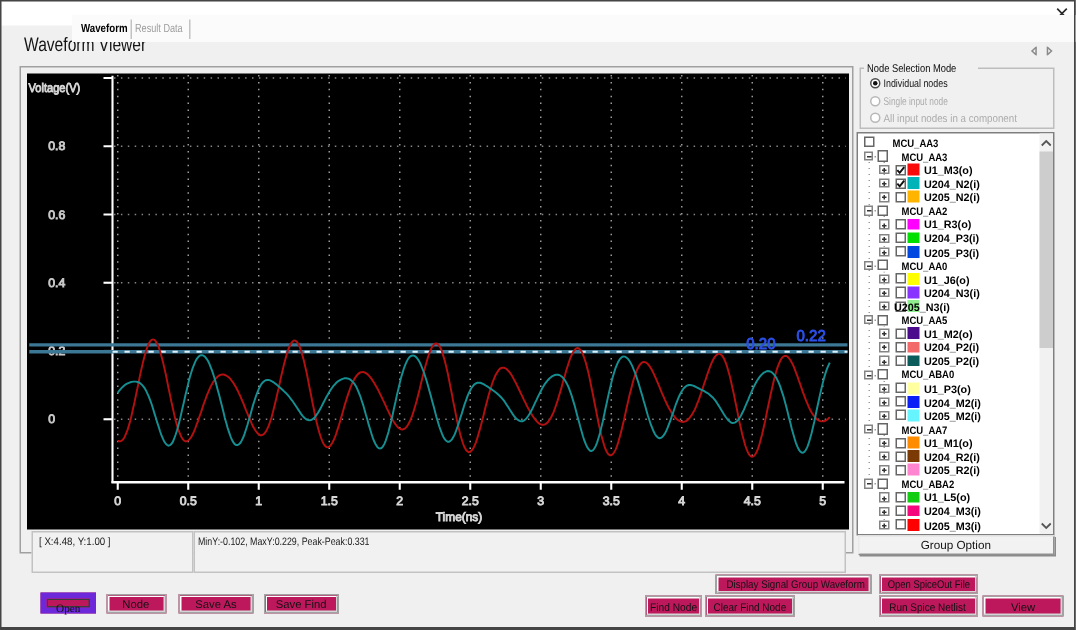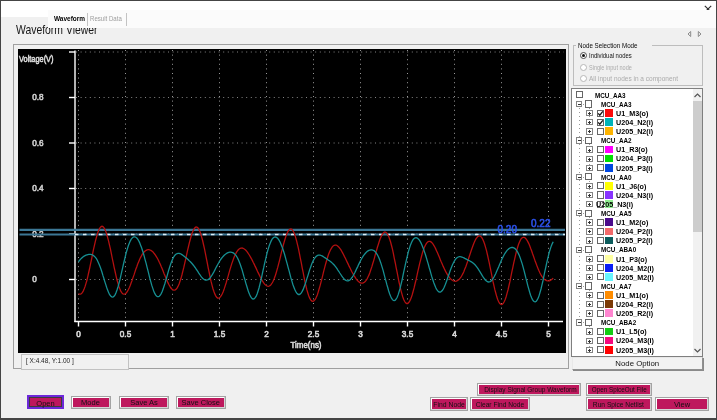--- a/index.html
+++ b/index.html
@@ -5,42 +5,42 @@
 body { position:relative; background:#f0f0f0; font-family:"Liberation Sans", sans-serif; }
 .abs { position:absolute; }
 .winborder { left:0; top:0; width:717px; height:420px; box-shadow:inset 0 0 0 1px #454545, inset 0 -2px 0 #454545; z-index:50; pointer-events:none; }
 .titlebar { left:1px; top:1px; width:715px; height:15.5px; background:#ffffff; }
 .title { left:16px; top:3.6px; font-size:13px; color:#151515;margin-top:18px; }
 .sx { display:inline-block; transform-origin:left center; }
 .tabband { left:8px; top:10px; width:702px; height:18px; background:#fbfbfb;margin-left:40px; }
 .tabsep { position:absolute; width:1px; height:13px; top:2.5px; background:#c3c3c3; }
 .chartbox { left:12.5px; top:44px; width:556px; height:324.5px; border:1px solid #a0a0a0; background:#f0f0f0; }
 .plot { position:absolute; left:4px; top:4px; width:548px; height:304px; background:#000; }
-.sbox { position:absolute; border:1px solid #c2c2c2; background:#f1f1f1; height:16px; top:309px;
+.sbox { position:absolute; border:1px solid #c2c2c2; background:#f1f1f1; height:28px; top:309px;
         font-size:7.2px; color:#222; line-height:12.5px; white-space:nowrap; padding-left:4px; }
 .gbox { left:573px; top:44.5px; width:130px; height:41.5px; border:1px solid #bdbdbd; }
 .glabel { left:576px; top:40.8px; background:#f0f0f0; padding:0 2px; font-size:7.5px; color:#0a0a0a; }
 .radio { position:absolute; width:7px; height:7px; border-radius:50%; background:#fff; }
 .rlabel { position:absolute; font-size:7.4px; white-space:nowrap; }
 .treebox { left:570.5px; top:88px; width:132px; height:268.5px; border:1px solid #7f7f7f; background:#fff; }
 .tl { position:absolute; font-size:7.2px; font-weight:700; color:#000; white-space:nowrap; }
 .tg { transform:scaleX(0.88); transform-origin:left center; }
 .cb { position:absolute; width:7.2px; height:7.2px; border:1px solid #666; background:#fff; }
 .cb svg { position:absolute; left:-0.5px; top:-0.8px; }
 .sw { position:absolute; width:7.8px; height:7.8px; }
 .exp { position:absolute; width:6.4px; height:6.4px; border:1px solid #848484; background:#fff; }
 .eh { position:absolute; left:1.2px; top:2.2px; width:3px; height:1px; background:#333; }
 .ev { position:absolute; left:2.2px; top:1.2px; width:1px; height:3px; background:#333; }
 .dotv { position:absolute; width:1px; background-image:linear-gradient(#999 25%, transparent 25%); background-size:1px 4px; }
 .doth { position:absolute; height:1px; background-image:linear-gradient(90deg,#999 25%, transparent 25%); background-size:4px 1px; }
 .sbar { position:absolute; width:9px; background:#f1f1f1; }
 .sthumb { position:absolute; left:0; width:9px; background:#cdcdcd; }
 .btn { position:absolute; background:#be185d; border:1px solid #a3a3a3; text-align:center; color:#111;
        box-shadow:inset -1px -1px 0 #d4d4d4, inset 1px 1px 0 #ffffff; white-space:nowrap; }
-.btn.focus { border:2px solid #6d28d9; box-shadow:0 0 0 1px #3c3c3c inset; }
+.btn.focus { border:4px solid #6d28d9; box-shadow:0 0 0 1px #3c3c3c inset;font-family:Liberation Serif, serif; }
 .viewopt { left:571.5px; top:356.5px; width:131.5px; height:13.5px; background:#f2f2f2;
            border:1px solid #909090; border-top-color:#e8e8e8; border-left-color:#e8e8e8;
            box-shadow:1px 1px 0 #8a8a8a; font-size:7.8px; text-align:center; line-height:12px; color:#111; }
 </style></head>
 <body>
 <div class="abs titlebar"></div>
 <div class="abs title"><span class="sx" style="transform:scaleX(0.80)">Waveform Viewer</span></div>
 <svg class="abs" style="left:703.5px;top:5px" width="8" height="8" viewBox="0 0 8 8">
     <path d="M0.8 0.8 L7.2 7.2 M7.2 0.8 L0.8 7.2" stroke="#2b2b2b" stroke-width="1.1"></path>
   </svg>
@@ -117,20 +117,21 @@
 <line x1="1.5" y1="180.9" x2="547" y2="180.9" stroke="#3c7795" stroke-width="2.2"></line>
 <line x1="1.5" y1="185.5" x2="547" y2="185.5" stroke="#3c7795" stroke-width="2.2"></line>
 <line x1="57" y1="185.5" x2="547" y2="185.5" stroke="#ddeef7" stroke-width="1.3" stroke-dasharray="3.5 4.5"></line>
 <polyline points="60.5,244.7 61.4,245.2 62.4,245.2 63.3,244.7 64.3,243.6 65.2,242.1 66.1,240.0 67.1,237.4 68.0,234.4 69.0,231.0 69.9,227.1 70.8,223.0 71.8,218.6 72.7,214.1 73.7,209.5 74.6,204.9 75.5,200.4 76.5,196.1 77.4,192.1 78.4,188.4 79.3,185.2 80.2,182.4 81.2,180.2 82.1,178.6 83.1,177.6 84.0,177.3 84.9,177.6 85.9,178.6 86.8,180.2 87.8,182.4 88.7,185.2 89.6,188.4 90.6,192.1 91.5,196.1 92.5,200.4 93.4,204.9 94.3,209.5 95.3,214.1 96.2,218.6 97.2,223.0 98.1,227.1 99.0,231.0 100.0,234.4 100.9,237.4 101.9,240.0 102.8,242.1 103.7,243.6 104.7,244.7 105.6,245.2 106.6,245.2 107.5,244.7 108.4,243.8 109.4,242.5 110.3,240.8 111.3,238.8 112.2,236.5 113.1,234.0 114.1,231.4 115.0,228.6 116.0,225.9 116.9,223.1 117.8,220.3 118.8,217.7 119.7,215.1 120.7,212.8 121.6,210.6 122.5,208.6 123.5,206.8 124.4,205.2 125.4,203.9 126.3,202.8 127.2,202.0 128.2,201.3 129.1,200.9 130.1,200.7 131.0,200.7 131.9,201.0 132.9,201.4 133.8,202.0 134.8,202.8 135.7,203.8 136.6,205.0 137.6,206.3 138.5,207.8 139.5,209.5 140.4,211.3 141.3,213.3 142.3,215.3 143.2,217.5 144.2,219.7 145.1,222.1 146.0,224.4 147.0,226.7 147.9,229.0 148.9,231.3 149.8,233.4 150.7,235.3 151.7,237.0 152.6,238.5 153.6,239.7 154.5,240.6 155.4,241.1 156.4,241.1 157.3,240.8 158.3,240.0 159.2,238.8 160.1,237.1 161.1,234.9 162.0,232.3 163.0,229.3 163.9,226.0 164.8,222.3 165.8,218.4 166.7,214.3 167.7,210.1 168.6,205.8 169.5,201.6 170.5,197.5 171.4,193.6 172.4,190.0 173.3,186.7 174.2,183.9 175.2,181.5 176.1,179.8 177.1,178.6 178.0,178.0 178.9,178.1 179.9,178.8 180.8,180.2 181.8,182.2 182.7,184.8 183.6,187.9 184.6,191.5 185.5,195.5 186.5,199.8 187.4,204.4 188.3,209.2 189.3,214.0 190.2,218.8 191.2,223.5 192.1,228.0 193.0,232.2 194.0,236.1 194.9,239.5 195.9,242.5 196.8,244.9 197.7,246.8 198.7,248.2 199.6,249.0 200.6,249.1 201.5,248.8 202.4,247.9 203.4,246.5 204.3,244.7 205.3,242.5 206.2,239.9 207.1,237.1 208.1,234.0 209.0,230.8 210.0,227.6 210.9,224.3 211.8,221.1 212.8,217.9 213.7,214.9 214.7,212.1 215.6,209.5 216.5,207.2 217.5,205.2 218.4,203.4 219.4,201.9 220.3,200.8 221.2,199.9 222.2,199.3 223.1,199.1 224.1,199.0 225.0,199.3 225.9,199.8 226.9,200.4 227.8,201.3 228.8,202.4 229.7,203.6 230.6,205.0 231.6,206.5 232.5,208.1 233.5,209.8 234.4,211.6 235.3,213.5 236.3,215.4 237.2,217.4 238.2,219.4 239.1,221.4 240.0,223.4 241.0,225.4 241.9,227.3 242.9,229.1 243.8,230.9 244.7,232.5 245.7,233.9 246.6,235.1 247.6,236.1 248.5,236.8 249.4,237.2 250.4,237.3 251.3,237.0 252.3,236.4 253.2,235.4 254.1,234.0 255.1,232.2 256.0,230.1 257.0,227.6 257.9,224.7 258.8,221.6 259.8,218.2 260.7,214.6 261.7,210.8 262.6,207.0 263.5,203.2 264.5,199.4 265.4,195.7 266.4,192.3 267.3,189.2 268.2,186.4 269.2,184.1 270.1,182.2 271.1,180.9 272.0,180.1 272.9,180.0 273.9,180.4 274.8,181.5 275.8,183.2 276.7,185.5 277.6,188.4 278.6,191.8 279.5,195.6 280.5,199.8 281.4,204.3 282.3,209.1 283.3,213.9 284.2,218.9 285.2,223.7 286.1,228.4 287.0,232.9 288.0,237.1 288.9,240.9 289.9,244.2 290.8,247.0 291.7,249.2 292.7,250.9 293.6,251.9 294.6,252.4 295.5,252.2 296.4,251.4 297.4,250.1 298.3,248.2 299.3,245.9 300.2,243.1 301.1,240.0 302.1,236.6 303.0,233.1 304.0,229.3 304.9,225.6 305.8,221.8 306.8,218.2 307.7,214.7 308.7,211.3 309.6,208.3 310.5,205.5 311.5,203.1 312.4,201.0 313.4,199.3 314.3,197.9 315.2,196.9 316.2,196.3 317.1,196.1 318.1,196.2 319.0,196.5 319.9,197.2 320.9,198.2 321.8,199.3 322.8,200.7 323.7,202.2 324.6,203.9 325.6,205.7 326.5,207.6 327.5,209.5 328.4,211.5 329.3,213.4 330.3,215.4 331.2,217.4 332.2,219.3 333.1,221.2 334.0,223.0 335.0,224.7 335.9,226.4 336.9,227.9 337.8,229.3 338.7,230.6 339.7,231.7 340.6,232.6 341.6,233.4 342.5,233.9 343.4,234.2 344.4,234.2 345.3,233.9 346.3,233.3 347.2,232.5 348.1,231.3 349.1,229.8 350.0,228.0 351.0,225.9 351.9,223.5 352.8,220.8 353.8,217.9 354.7,214.8 355.7,211.6 356.6,208.3 357.5,204.9 358.5,201.6 359.4,198.3 360.4,195.2 361.3,192.3 362.2,189.7 363.2,187.5 364.1,185.6 365.1,184.3 366.0,183.4 366.9,183.0 367.9,183.3 368.8,184.1 369.8,185.5 370.7,187.4 371.6,190.0 372.6,193.0 373.5,196.5 374.5,200.4 375.4,204.7 376.3,209.3 377.3,214.0 378.2,218.8 379.2,223.7 380.1,228.4 381.0,233.0 382.0,237.4 382.9,241.3 383.9,244.9 384.8,248.0 385.7,250.5 386.7,252.5 387.6,253.8 388.6,254.5 389.5,254.5 390.4,253.9 391.4,252.7 392.3,250.9 393.3,248.6 394.2,245.7 395.1,242.5 396.1,238.9 397.0,235.0 398.0,231.0 398.9,226.8 399.8,222.6 400.8,218.4 401.7,214.4 402.7,210.6 403.6,207.0 404.5,203.7 405.5,200.8 406.4,198.3 407.4,196.2 408.3,194.6 409.2,193.4 410.2,192.6 411.1,192.3 412.1,192.4 413.0,192.9 413.9,193.7 414.9,194.9 415.8,196.3 416.8,198.0 417.7,199.9 418.6,201.9 419.6,204.1 420.5,206.3 421.5,208.6 422.4,210.9 423.3,213.1 424.3,215.3 425.2,217.4 426.2,219.5 427.1,221.4 428.0,223.2 429.0,224.9 429.9,226.4 430.9,227.7 431.8,228.9 432.7,230.0 433.7,230.8 434.6,231.5 435.6,231.9 436.5,232.2 437.4,232.3 438.4,232.1 439.3,231.7 440.3,231.1 441.2,230.2 442.1,229.1 443.1,227.8 444.0,226.2 445.0,224.4 445.9,222.4 446.8,220.1 447.8,217.7 448.7,215.1 449.7,212.3 450.6,209.5 451.5,206.7 452.5,203.8 453.4,201.0 454.4,198.3 455.3,195.7 456.2,193.4 457.2,191.3 458.1,189.6 459.1,188.3 460.0,187.3 460.9,186.9 461.9,186.9 462.8,187.5 463.8,188.6 464.7,190.2 465.6,192.3 466.6,195.0 467.5,198.1 468.5,201.6 469.4,205.5 470.3,209.7 471.3,214.1 472.2,218.7 473.2,223.3 474.1,228.0 475.0,232.5 476.0,236.8 476.9,240.9 477.9,244.5 478.8,247.8 479.7,250.5 480.7,252.7 481.6,254.3 482.6,255.2 483.5,255.5 484.4,255.1 485.4,254.1 486.3,252.5 487.3,250.2 488.2,247.5 489.1,244.2 490.1,240.5 491.0,236.5 492.0,232.2 492.9,227.7 493.8,223.2 494.8,218.6 495.7,214.2 496.7,209.9 497.6,205.8 498.5,202.1 499.5,198.7 500.4,195.8 501.4,193.3 502.3,191.2 503.2,189.7 504.2,188.7 505.1,188.3 506.1,188.3 507.0,188.7 507.9,189.7 508.9,191.0 509.8,192.6 510.8,194.6 511.7,196.8 512.6,199.3 513.6,201.8 514.5,204.5 515.5,207.2 516.4,209.9 517.3,212.6 518.3,215.1 519.2,217.6 520.2,219.9 521.1,222.1 522.0,224.0 523.0,225.8 523.9,227.3 524.9,228.6 525.8,229.7 526.7,230.6 527.7,231.3 528.6,231.7 529.6,231.9 530.5,231.9 531.4,231.8 532.4,231.4 533.3,230.8 534.3,230.0 535.2,229.1" fill="none" stroke="#b31010" stroke-width="1.3"></polyline>
 <polyline points="60.5,212.8 61.4,211.5 62.4,210.4 63.3,209.4 64.3,208.5 65.2,207.7 66.1,207.1 67.1,206.6 68.0,206.2 69.0,205.8 69.9,205.6 70.8,205.4 71.8,205.4 72.7,205.4 73.7,205.7 74.6,206.0 75.5,206.6 76.5,207.4 77.4,208.4 78.4,209.7 79.3,211.3 80.2,213.2 81.2,215.4 82.1,217.8 83.1,220.5 84.0,223.3 84.9,226.4 85.9,229.5 86.8,232.6 87.8,235.6 88.7,238.5 89.6,241.1 90.6,243.4 91.5,245.4 92.5,246.8 93.4,247.7 94.3,248.1 95.3,247.8 96.2,247.0 97.2,245.6 98.1,243.5 99.0,241.0 100.0,238.0 100.9,234.6 101.9,230.9 102.8,226.9 103.7,222.8 104.7,218.6 105.6,214.5 106.6,210.5 107.5,206.6 108.4,203.0 109.4,199.7 110.3,196.8 111.3,194.2 112.2,192.1 113.1,190.4 114.1,189.1 115.0,188.2 116.0,187.8 116.9,187.8 117.8,188.2 118.8,189.0 119.7,190.2 120.7,191.7 121.6,193.6 122.5,195.9 123.5,198.4 124.4,201.2 125.4,204.3 126.3,207.6 127.2,211.1 128.2,214.7 129.1,218.4 130.1,222.2 131.0,225.9 131.9,229.6 132.9,233.1 133.8,236.4 134.8,239.4 135.7,242.0 136.6,244.2 137.6,245.9 138.5,247.1 139.5,247.7 140.4,247.7 141.3,247.2 142.3,246.2 143.2,244.6 144.2,242.5 145.1,240.1 146.0,237.3 147.0,234.2 147.9,231.0 148.9,227.6 149.8,224.3 150.7,221.1 151.7,218.0 152.6,215.2 153.6,212.6 154.5,210.4 155.4,208.5 156.4,206.9 157.3,205.8 158.3,205.0 159.2,204.5 160.1,204.3 161.1,204.3 162.0,204.6 163.0,205.0 163.9,205.6 164.8,206.2 165.8,206.9 166.7,207.7 167.7,208.5 168.6,209.3 169.5,210.1 170.5,211.0 171.4,211.9 172.4,212.8 173.3,213.8 174.2,214.8 175.2,216.0 176.1,217.2 177.1,218.5 178.0,219.8 178.9,221.2 179.9,222.7 180.8,224.1 181.8,225.5 182.7,226.9 183.6,228.1 184.6,229.2 185.5,230.0 186.5,230.7 187.4,231.1 188.3,231.2 189.3,231.0 190.2,230.6 191.2,229.9 192.1,228.9 193.0,227.6 194.0,226.2 194.9,224.6 195.9,222.9 196.8,221.1 197.7,219.3 198.7,217.4 199.6,215.7 200.6,214.0 201.5,212.3 202.4,210.9 203.4,209.5 204.3,208.3 205.3,207.2 206.2,206.2 207.1,205.4 208.1,204.7 209.0,204.2 210.0,203.7 210.9,203.4 211.8,203.2 212.8,203.2 213.7,203.3 214.7,203.6 215.6,204.1 216.5,204.9 217.5,205.9 218.4,207.1 219.4,208.7 220.3,210.6 221.2,212.7 222.2,215.2 223.1,218.0 224.1,220.9 225.0,224.1 225.9,227.4 226.9,230.7 227.8,234.1 228.8,237.3 229.7,240.3 230.6,243.1 231.6,245.5 232.5,247.4 233.5,248.9 234.4,249.8 235.3,250.0 236.3,249.7 237.2,248.7 238.2,247.1 239.1,244.9 240.0,242.2 241.0,239.0 241.9,235.4 242.9,231.5 243.8,227.3 244.7,223.0 245.7,218.7 246.6,214.4 247.6,210.3 248.5,206.4 249.4,202.7 250.4,199.4 251.3,196.5 252.3,193.9 253.2,191.9 254.1,190.2 255.1,189.0 256.0,188.3 257.0,188.0 257.9,188.1 258.8,188.6 259.8,189.5 260.7,190.7 261.7,192.3 262.6,194.3 263.5,196.5 264.5,199.0 265.4,201.8 266.4,204.8 267.3,208.0 268.2,211.3 269.2,214.8 270.1,218.3 271.1,221.9 272.0,225.4 272.9,228.9 273.9,232.1 274.8,235.2 275.8,237.9 276.7,240.3 277.6,242.3 278.6,243.9 279.5,244.9 280.5,245.5 281.4,245.5 282.3,244.9 283.3,243.9 284.2,242.4 285.2,240.4 286.1,238.1 287.0,235.5 288.0,232.6 288.9,229.6 289.9,226.6 290.8,223.6 291.7,220.6 292.7,217.9 293.6,215.3 294.6,213.0 295.5,211.1 296.4,209.5 297.4,208.2 298.3,207.2 299.3,206.6 300.2,206.2 301.1,206.1 302.1,206.2 303.0,206.5 304.0,206.9 304.9,207.4 305.8,208.0 306.8,208.6 307.7,209.2 308.7,209.9 309.6,210.5 310.5,211.2 311.5,211.8 312.4,212.5 313.4,213.3 314.3,214.1 315.2,215.0 316.2,216.0 317.1,217.1 318.1,218.3 319.0,219.7 319.9,221.1 320.9,222.5 321.8,224.0 322.8,225.5 323.7,226.9 324.6,228.2 325.6,229.4 326.5,230.4 327.5,231.1 328.4,231.6 329.3,231.8 330.3,231.8 331.2,231.4 332.2,230.7 333.1,229.7 334.0,228.5 335.0,227.0 335.9,225.3 336.9,223.5 337.8,221.6 338.7,219.6 339.7,217.6 340.6,215.6 341.6,213.6 342.5,211.8 343.4,210.0 344.4,208.4 345.3,206.9 346.3,205.6 347.2,204.5 348.1,203.5 349.1,202.6 350.0,201.9 351.0,201.4 351.9,201.0 352.8,200.8 353.8,200.8 354.7,201.0 355.7,201.5 356.6,202.1 357.5,203.1 358.5,204.3 359.4,205.8 360.4,207.7 361.3,209.8 362.2,212.3 363.2,215.1 364.1,218.1 365.1,221.4 366.0,224.8 366.9,228.3 367.9,231.9 368.8,235.4 369.8,238.8 370.7,242.0 371.6,244.8 372.6,247.3 373.5,249.2 374.5,250.6 375.4,251.5 376.3,251.6 377.3,251.2 378.2,250.0 379.2,248.3 380.1,245.9 381.0,243.0 382.0,239.7 382.9,235.9 383.9,231.8 384.8,227.5 385.7,223.2 386.7,218.7 387.6,214.4 388.6,210.2 389.5,206.3 390.4,202.6 391.4,199.4 392.3,196.5 393.3,194.1 394.2,192.1 395.1,190.5 396.1,189.5 397.0,188.8 398.0,188.6 398.9,188.9 399.8,189.5 400.8,190.4 401.7,191.7 402.7,193.4 403.6,195.3 404.5,197.5 405.5,199.9 406.4,202.6 407.4,205.5 408.3,208.5 409.2,211.6 410.2,214.9 411.1,218.2 412.1,221.5 413.0,224.8 413.9,228.0 414.9,231.0 415.8,233.8 416.8,236.3 417.7,238.5 418.6,240.3 419.6,241.7 420.5,242.6 421.5,243.1 422.4,243.0 423.3,242.5 424.3,241.5 425.2,240.1 426.2,238.3 427.1,236.1 428.0,233.7 429.0,231.1 429.9,228.3 430.9,225.6 431.8,222.8 432.7,220.2 433.7,217.7 434.6,215.5 435.6,213.5 436.5,211.8 437.4,210.4 438.4,209.3 439.3,208.5 440.3,208.0 441.2,207.7 442.1,207.7 443.1,207.8 444.0,208.1 445.0,208.5 445.9,208.9 446.8,209.4 447.8,209.9 448.7,210.4 449.7,210.9 450.6,211.3 451.5,211.8 452.5,212.4 453.4,212.9 454.4,213.5 455.3,214.3 456.2,215.1 457.2,216.0 458.1,217.1 459.1,218.3 460.0,219.7 460.9,221.1 461.9,222.6 462.8,224.2 463.8,225.8 464.7,227.3 465.6,228.7 466.6,230.0 467.5,231.2 468.5,232.0 469.4,232.7 470.3,233.0 471.3,232.9 472.2,232.6 473.2,231.9 474.1,230.9 475.0,229.6 476.0,228.0 476.9,226.2 477.9,224.3 478.8,222.1 479.7,219.9 480.7,217.7 481.6,215.4 482.6,213.2 483.5,211.1 484.4,209.1 485.4,207.2 486.3,205.5 487.3,203.9 488.2,202.6 489.1,201.4 490.1,200.4 491.0,199.6 492.0,199.0 492.9,198.6 493.8,198.4 494.8,198.5 495.7,198.8 496.7,199.3 497.6,200.2 498.5,201.3 499.5,202.8 500.4,204.6 501.4,206.7 502.3,209.1 503.2,211.9 504.2,214.9 505.1,218.2 506.1,221.8 507.0,225.4 507.9,229.2 508.9,232.9 509.8,236.6 510.8,240.1 511.7,243.3 512.6,246.2 513.6,248.7 514.5,250.6 515.5,252.0 516.4,252.7 517.3,252.8 518.3,252.2 519.2,251.0 520.2,249.1 521.1,246.6 522.0,243.5 523.0,240.0 523.9,236.2 524.9,232.0 525.8,227.6 526.7,223.2 527.7,218.7 528.6,214.4 529.6,210.2 530.5,206.4 531.4,202.8 532.4,199.6 533.3,196.9 534.3,194.6 535.2,192.7" fill="none" stroke="#168f92" stroke-width="1.3"></polyline>
 <text x="479.5" y="183.5" fill="#2b50e8" stroke="#2b50e8" font-size="10.5px" textLength="19.5" lengthAdjust="spacingAndGlyphs" font-family="Liberation Sans, sans-serif">0.20</text>
 <text x="513" y="178" fill="#2b50e8" stroke="#2b50e8" font-size="10.5px" textLength="19.5" lengthAdjust="spacingAndGlyphs" font-family="Liberation Sans, sans-serif">0.22</text>
 </svg>
   </div>
   <div class="sbox" style="left:7px;width:108px;"><span class="sx" style="transform:scaleX(0.90)">[ X:4.48, Y:1.00 ]</span></div>
+  <div class="sbox" style="left:115.5px;width:435px;padding-left:1.5px;"><span class="sx" style="transform:scaleX(0.82)">MinY:-0.102, MaxY:0.229, Peak-Peak:0.331</span></div>
 </div>
 
 <div class="abs gbox"></div>
 <div class="abs glabel"><span class="sx" style="transform:scaleX(0.83)">Node Selection Mode</span></div>
 <div class="radio" style="left:580px;top:52px;border:1px solid #4e4e4e;"></div>
 <div class="abs" style="left:582px;top:54px;width:3px;height:3px;border-radius:50%;background:#111;"></div>
 <div class="rlabel" style="left:589.3px;top:50.9px;color:#111;"><span class="sx" style="transform:scaleX(0.80)">Individual nodes</span></div>
 <div class="radio" style="left:580px;top:63.6px;border:1px solid #b7b7b7;"></div>
 <div class="rlabel" style="left:589.3px;top:62.5px;color:#ababab;"><span class="sx" style="transform:scaleX(0.75)">Single input node</span></div>
 <div class="radio" style="left:580px;top:75.2px;border:1px solid #b7b7b7;"></div>
@@ -346,25 +347,25 @@
 <div class="tl" style="left:616px;top:345.5px">U205_M3(i)</div>
 <div class="abs sbar" style="left:692.5px;top:89px;height:266.5px;">
   <svg style="position:absolute;left:1.5px;top:3.5px" width="7" height="5" viewBox="0 0 7 5">
       <path d="M0.5 4 L3.5 1 L6.5 4" fill="none" stroke="#555" stroke-width="1.2"></path>
     </svg>
   <div class="sthumb" style="top:12px;height:131px;"></div>
   <svg style="position:absolute;left:1.5px;top:258.5px" width="7" height="5" viewBox="0 0 7 5">
       <path d="M0.5 1 L3.5 4 L6.5 1" fill="none" stroke="#555" stroke-width="1.2"></path>
     </svg>
 </div>
-<div class="abs viewopt">Node Option</div>
+<div class="abs viewopt">Group Option</div>
 
 <div class="btn focus" style="left:27px;top:395px;width:37px;height:14px;font-size:7.5px;line-height:13px">Open</div>
-<div class="btn" style="left:70.5px;top:395.5px;width:40px;height:13.5px;font-size:7.5px;line-height:12.5px">Mode</div>
+<div class="btn" style="left:70.5px;top:395.5px;width:40px;height:13.5px;font-size:7.5px;line-height:12.5px">Node</div>
 <div class="btn" style="left:119px;top:395.5px;width:50px;height:13.5px;font-size:7.5px;line-height:12.5px">Save As</div>
-<div class="btn" style="left:175.5px;top:395.5px;width:50.5px;height:13.5px;font-size:7.5px;line-height:12.5px">Save Close</div>
+<div class="btn" style="left:175.5px;top:395.5px;width:50.5px;height:13.5px;font-size:7.5px;line-height:12.5px">Save Find</div>
 <div class="btn" style="left:477px;top:382.5px;width:104px;height:13px;font-size:7.4px;line-height:12px"><span style="display:inline-block;transform:scaleX(0.88);transform-origin:center">Display Signal Group Waveform</span></div>
 <div class="btn" style="left:585.5px;top:382.5px;width:66.5px;height:13px;font-size:7.4px;line-height:12px"><span style="display:inline-block;transform:scaleX(0.85);transform-origin:center">Open SpiceOut File</span></div>
 <div class="btn" style="left:430px;top:396.5px;width:38px;height:14px;font-size:7.4px;line-height:13px"><span style="display:inline-block;transform:scaleX(0.92);transform-origin:center">Find Node</span></div>
 <div class="btn" style="left:469.5px;top:396.5px;width:60.5px;height:14px;font-size:7.4px;line-height:13px"><span style="display:inline-block;transform:scaleX(0.9);transform-origin:center">Clear Find Node</span></div>
 <div class="btn" style="left:585.5px;top:396.5px;width:66.5px;height:14px;font-size:7.4px;line-height:13px"><span style="display:inline-block;transform:scaleX(0.9);transform-origin:center">Run Spice Netlist</span></div>
 <div class="btn" style="left:655px;top:396.5px;width:54px;height:14px;font-size:7.5px;line-height:13px">View</div>
 <div class="abs winborder"></div>
 
 </body></html>

